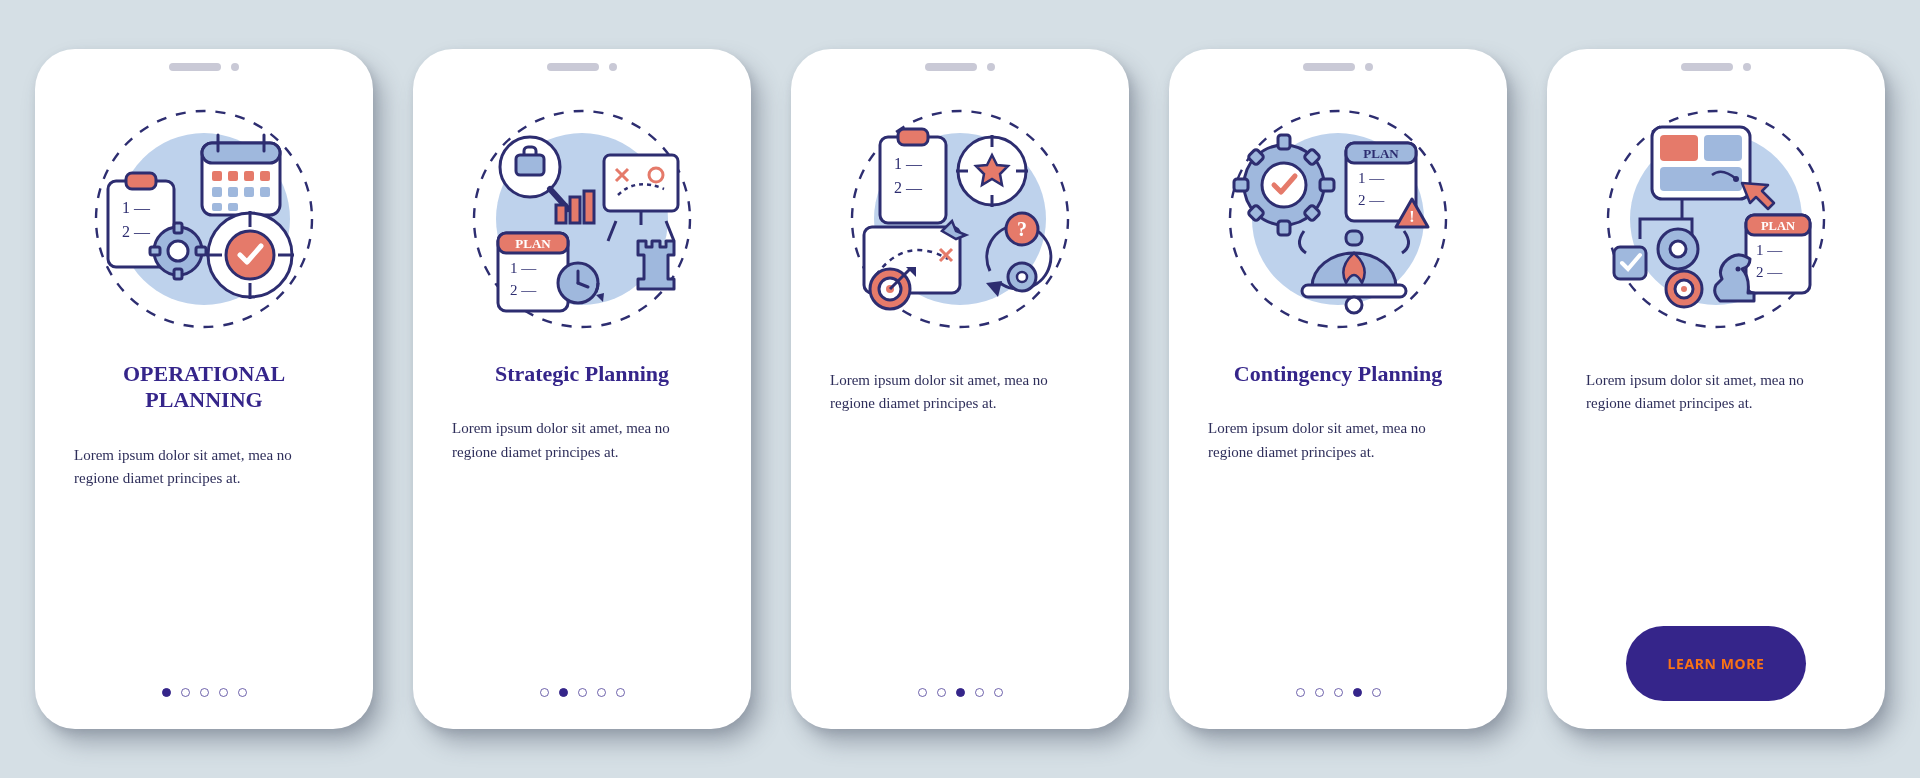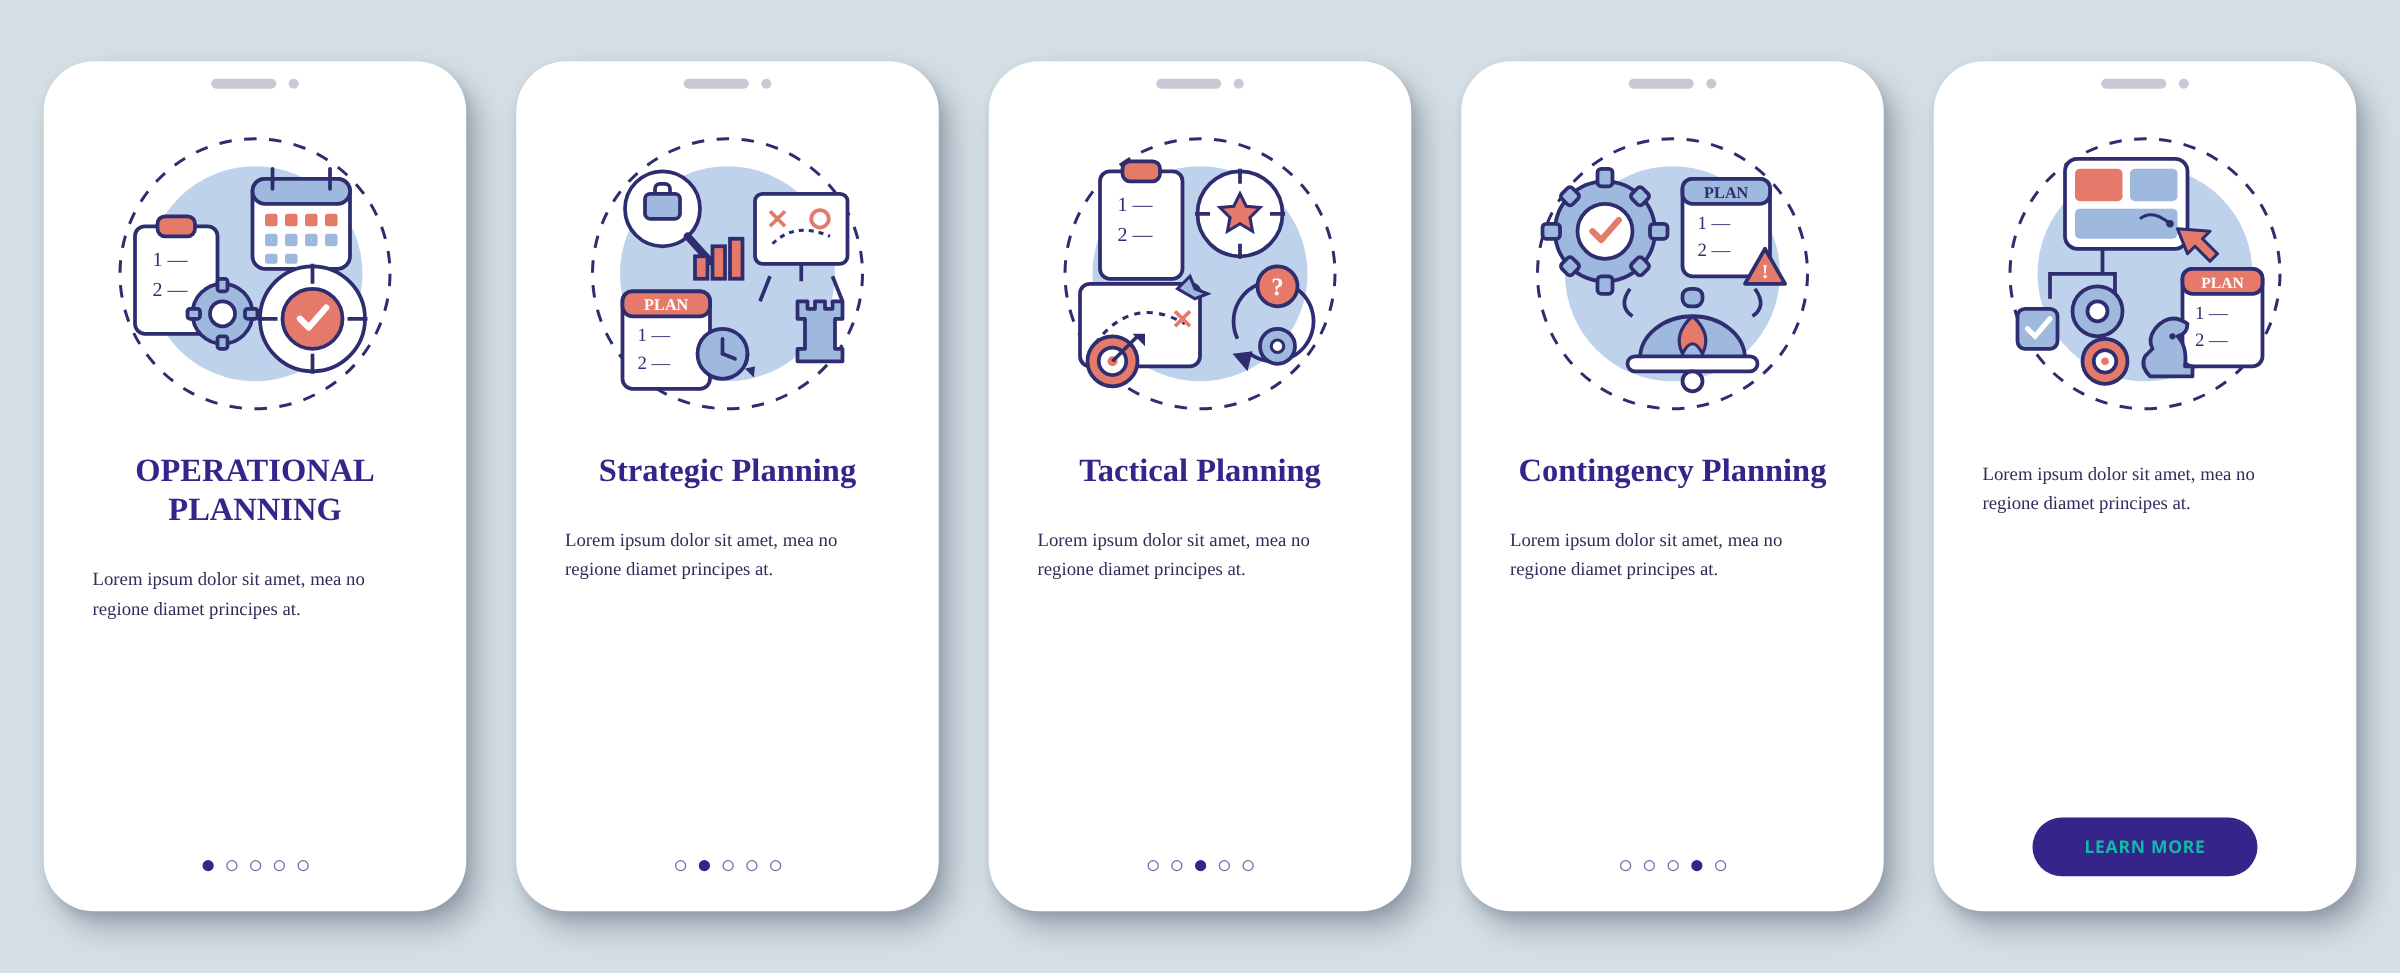--- a/index.html
+++ b/index.html
@@ -49,21 +49,21 @@
   .notch .dot{width:8px;height:8px;border-radius:50%;background:#c9c9d6}
   .notch .bar{width:52px;height:8px;border-radius:4px;background:#c9c9d6}
   .illus{
     width:240px;height:240px;margin-top:18px;flex-shrink:0;
   }
   .illus svg{width:100%;height:100%}
   h2{
     font-family:Georgia,'Times New Roman',serif;
     font-weight:700;
     color:var(--ink);
-    font-size:26px;
+    font-size:22px;
     line-height:1.2;
     text-align:center;
     margin:22px 0 0;
   }
   p.desc{
     font-family:Georgia,'Times New Roman',serif;
     color:var(--body);
     font-size:15px;
     line-height:1.55;
     margin:30px 0 0;
@@ -75,23 +75,23 @@
     padding-bottom:4px;
   }
   .dots span{
     width:9px;height:9px;border-radius:50%;
     border:1.6px solid var(--ink);
     background:transparent;opacity:.7;
   }
   .dots span.active{background:var(--ink);opacity:1}
   .cta{
     margin-top:auto;
-    padding:14px 42px;
+    padding:28px 42px;
     border:none;border-radius:999px;
-    background:var(--ink);color:#14b8a6;
+    background:var(--ink);color:#f97316;
     font-weight:700;font-size:14px;letter-spacing:.6px;
     font-family:"Segoe UI",system-ui,sans-serif;
     cursor:pointer;
   }
 </style>
 </head>
 <body>
 
 <div class="stage">
 
@@ -275,21 +275,20 @@
         </g>
         <g transform="translate(30 170)">
           <circle cx="20" cy="20" r="20" fill="#e57a6a" stroke="#2d2d70" stroke-width="3"></circle>
           <circle cx="20" cy="20" r="11" fill="#fff" stroke="#2d2d70" stroke-width="3"></circle>
           <circle cx="20" cy="20" r="4" fill="#e57a6a"></circle>
           <line x1="20" y1="20" x2="40" y2="0" stroke="#2d2d70" stroke-width="3"></line>
             <path d="M36 -2 l10 0 l0 10 z" fill="#2d2d70"></path>
         </g>
       </svg>
     </div>
-    <h2>Tactical Planning</h2>
     <p class="desc">Lorem ipsum dolor sit amet, mea no regione diamet principes at.</p>
     <div class="dots">
       <span></span>
         <span></span>
         <span class="active"></span>
         <span></span>
         <span></span>
     </div>
   </div>
 

